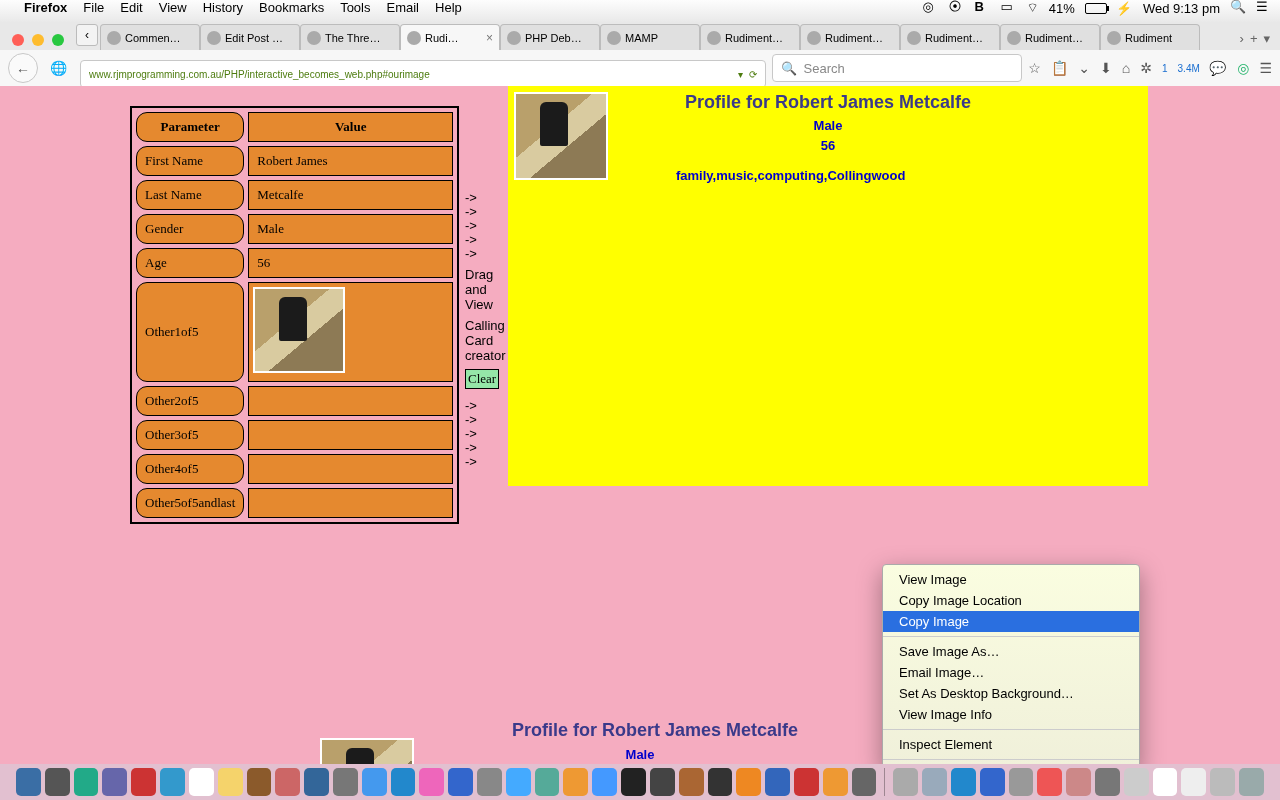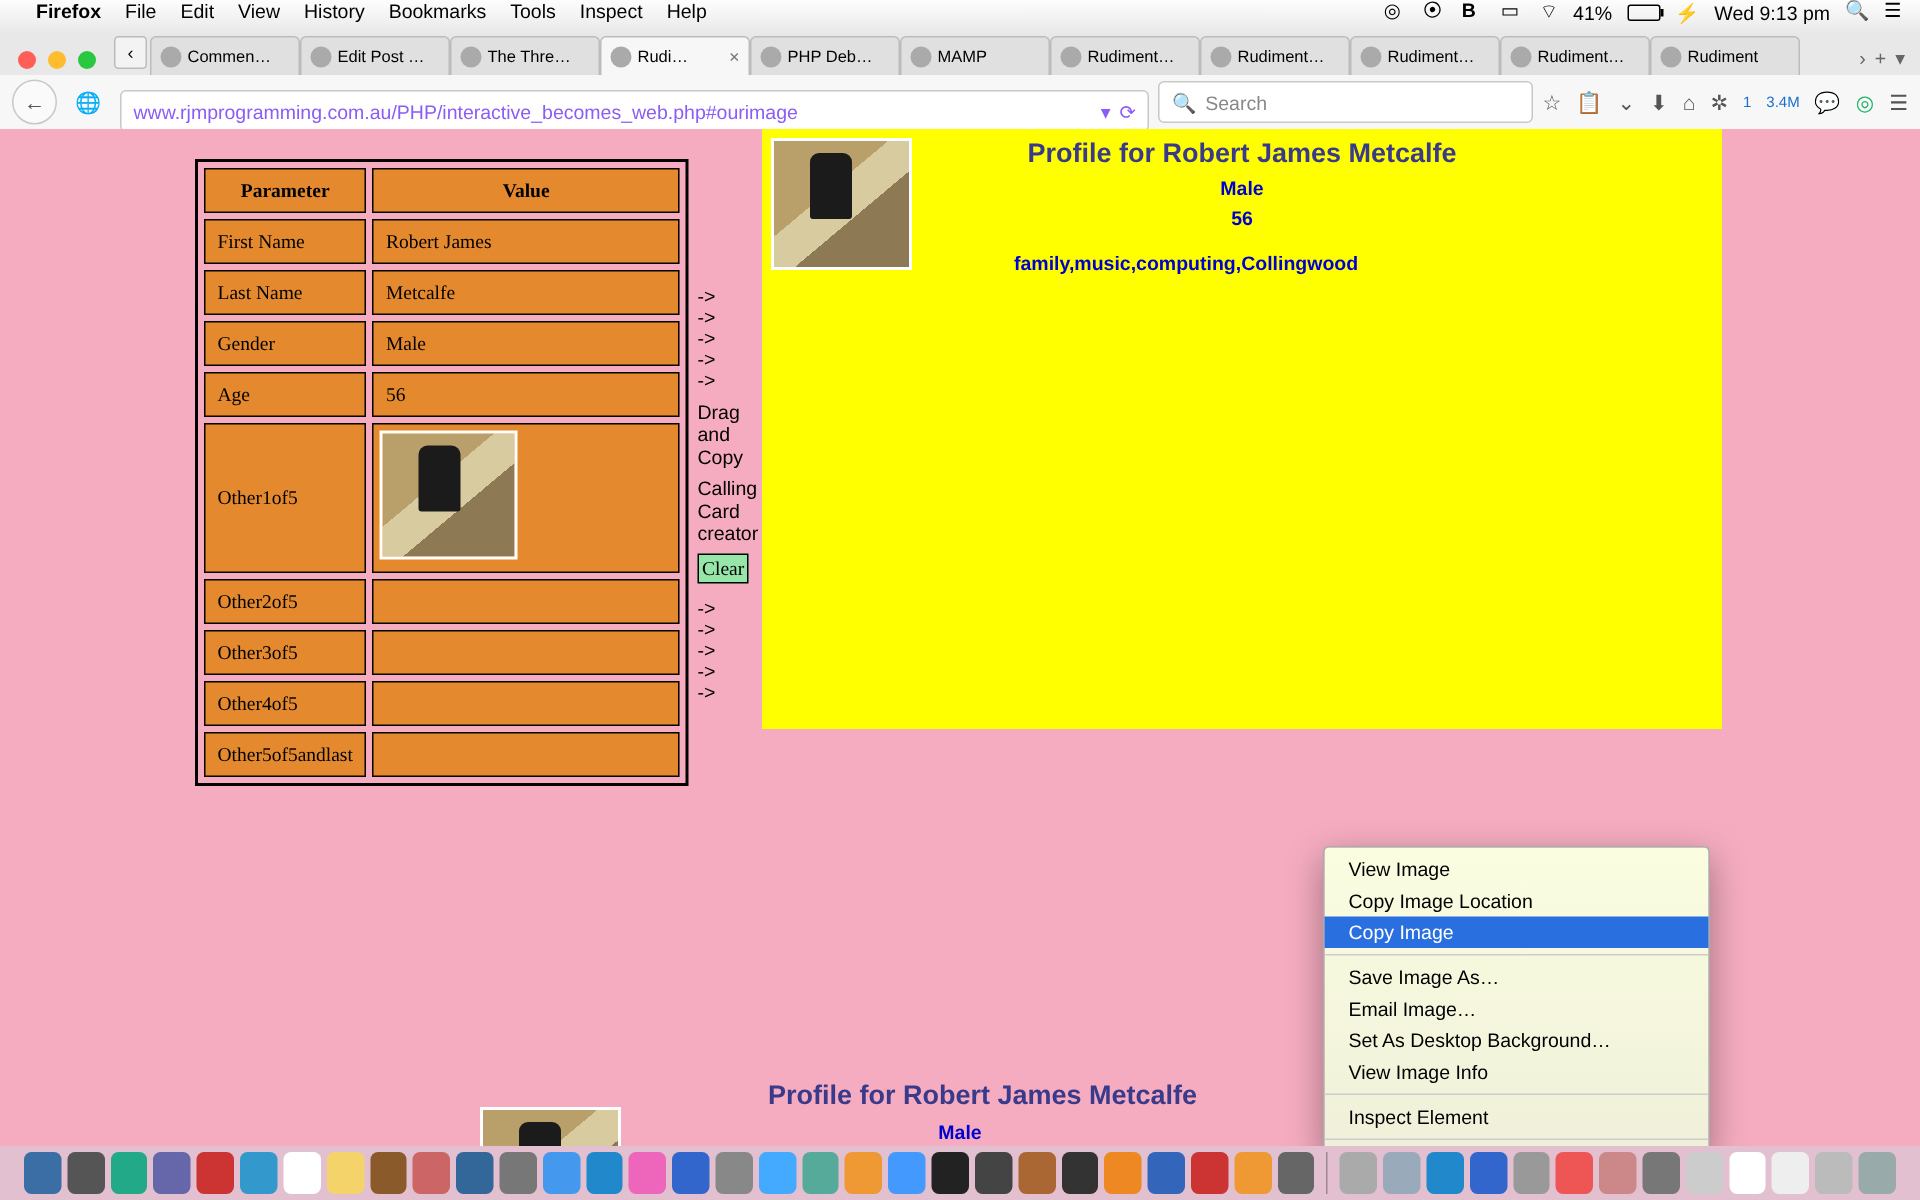--- a/index.html
+++ b/index.html
@@ -25,36 +25,36 @@
   .nav-back-small{width:22px;height:22px;border:1px solid #bbb;border-radius:3px;background:#f3f3f3;display:flex;align-items:center;justify-content:center;font-size:12px;margin:0 2px 4px 4px;}
   .tab{height:26px;min-width:100px;max-width:100px;background:#e0e0e0;border:1px solid #bcbcbc;border-bottom:none;border-radius:4px 4px 0 0;display:flex;align-items:center;padding:0 6px;font-size:11px;gap:4px;overflow:hidden;white-space:nowrap;}
   .tab.active{background:#f7f7f7;}
   .tab .favicon{width:14px;height:14px;border-radius:50%;background:#aaa;flex:0 0 14px;display:flex;align-items:center;justify-content:center;font-size:9px;color:#fff;}
   .tab .label{overflow:hidden;text-overflow:ellipsis;flex:1;}
   .tab .x{color:#777;font-size:12px;}
   .tab-strip .tabs-right{margin-left:auto;display:flex;align-items:center;gap:6px;padding-bottom:4px;padding-right:6px;color:#666;font-size:13px;}
   .addr-bar { height:36px; display:flex; align-items:center; padding:4px 8px; gap:6px; background:#f7f7f7;}
   .nav-btn{width:30px;height:28px;border:1px solid #c8c8c8;border-radius:4px;background:#fafafa;display:flex;align-items:center;justify-content:center;font-size:14px;color:#555;}
   .nav-btn.round{border-radius:50%;width:30px;height:30px;}
-  .url-box{flex:1;height:28px;border:1px solid #c8c8c8;border-radius:4px;background:#fff;display:flex;align-items:center;padding:0 8px;font-size:13px;color:#8b5cf6;gap:6px;margin-top:12px;}
+  .url-box{flex:1;height:28px;border:1px solid #c8c8c8;border-radius:4px;background:#fff;display:flex;align-items:center;padding:0 8px;font-size:10px;color:#4d7c0f;gap:6px;margin-top:12px;}
   .url-box .url-text{flex:1;}
   .search-box{width:250px;height:28px;border:1px solid #c8c8c8;border-radius:4px;background:#fff;display:flex;align-items:center;padding:0 8px;font-size:13px;color:#888;gap:6px;}
   .tool-icons{display:flex;gap:10px;align-items:center;color:#555;font-size:14px;}
   .badge-blue{color:#1b6fd0;font-size:10px;}
 
   
   .page { position:relative; padding:20px 0 0 130px; }
 
   
   .param-table { border:2px solid #000; background:#f5acc0; display:inline-block;}
   .param-table table{border-collapse:separate;border-spacing:4px;}
   .param-table th,.param-table td{border:1.5px solid #000;background:#e5892f;font-size:13px;padding:6px 8px;font-family:"Times New Roman",serif;}
   .param-table th{font-weight:bold;text-align:center;}
   .param-table td{height:24px;}
-  .param-table .pcol{width:100px;}
+  .param-table .pcol{width:100px;border-radius:11px;}
   .param-table .vcol{width:205px;}
   .param-table .imgcell{height:96px;padding:4px;}
   .thumb{width:92px;height:86px;border:2px solid #fff;display:inline-block;background:linear-gradient(140deg,#b9a06b 0%,#b9a06b 40%,#d9cba0 40%,#d9cba0 60%,#8d7a55 60%);position:relative;}
   .thumb::after{content:"";position:absolute;left:24px;top:8px;width:28px;height:44px;background:#1b1b1b;border-radius:6px 6px 2px 2px;}
   .tallrow td{height:90px;vertical-align:middle;}
 
   
   .gutter{ position:absolute; left:465px; top:45px; font-family:"Times New Roman",serif; font-size:13px; color:#000; width:42px;}
   .gutter .arrows{line-height:14px;}
   .gutter .txt{margin:6px 0;line-height:15px;}
@@ -97,21 +97,21 @@
 
 <div class="mac-menu">
   <span class="apple"></span>
   <span class="app">Firefox</span>
   <span>File</span>
   <span>Edit</span>
   <span>View</span>
   <span>History</span>
   <span>Bookmarks</span>
   <span>Tools</span>
-  <span>Inspect</span>
+  <span>Email</span>
   <span>Help</span>
   <div class="right">
     <span class="mac-icon">◎</span>
     <span class="mac-icon">⦿</span>
     <span class="mac-icon"><b>B</b></span>
     <span class="mac-icon">▭</span>
     <span class="wifi-arc">⌔</span>
     <span>41%</span>
     <span class="mac-status-bat"></span>
     <span>⚡</span>
@@ -265,21 +265,21 @@
     
     <div class="gutter">
       <div style="height:60px"></div>
       <div class="arrows">
         <div>-&gt;</div>
         <div>-&gt;</div>
         <div>-&gt;</div>
         <div>-&gt;</div>
         <div>-&gt;</div>
       </div>
-      <div class="txt">Drag and Copy</div>
+      <div class="txt">Drag and View</div>
       <div class="txt">Calling Card creator</div>
       <span class="clear-btn">Clear</span>
       <div style="height:10px"></div>
       <div class="arrows">
         <div>-&gt;</div>
         <div>-&gt;</div>
         <div>-&gt;</div>
         <div>-&gt;</div>
         <div>-&gt;</div>
       </div>

